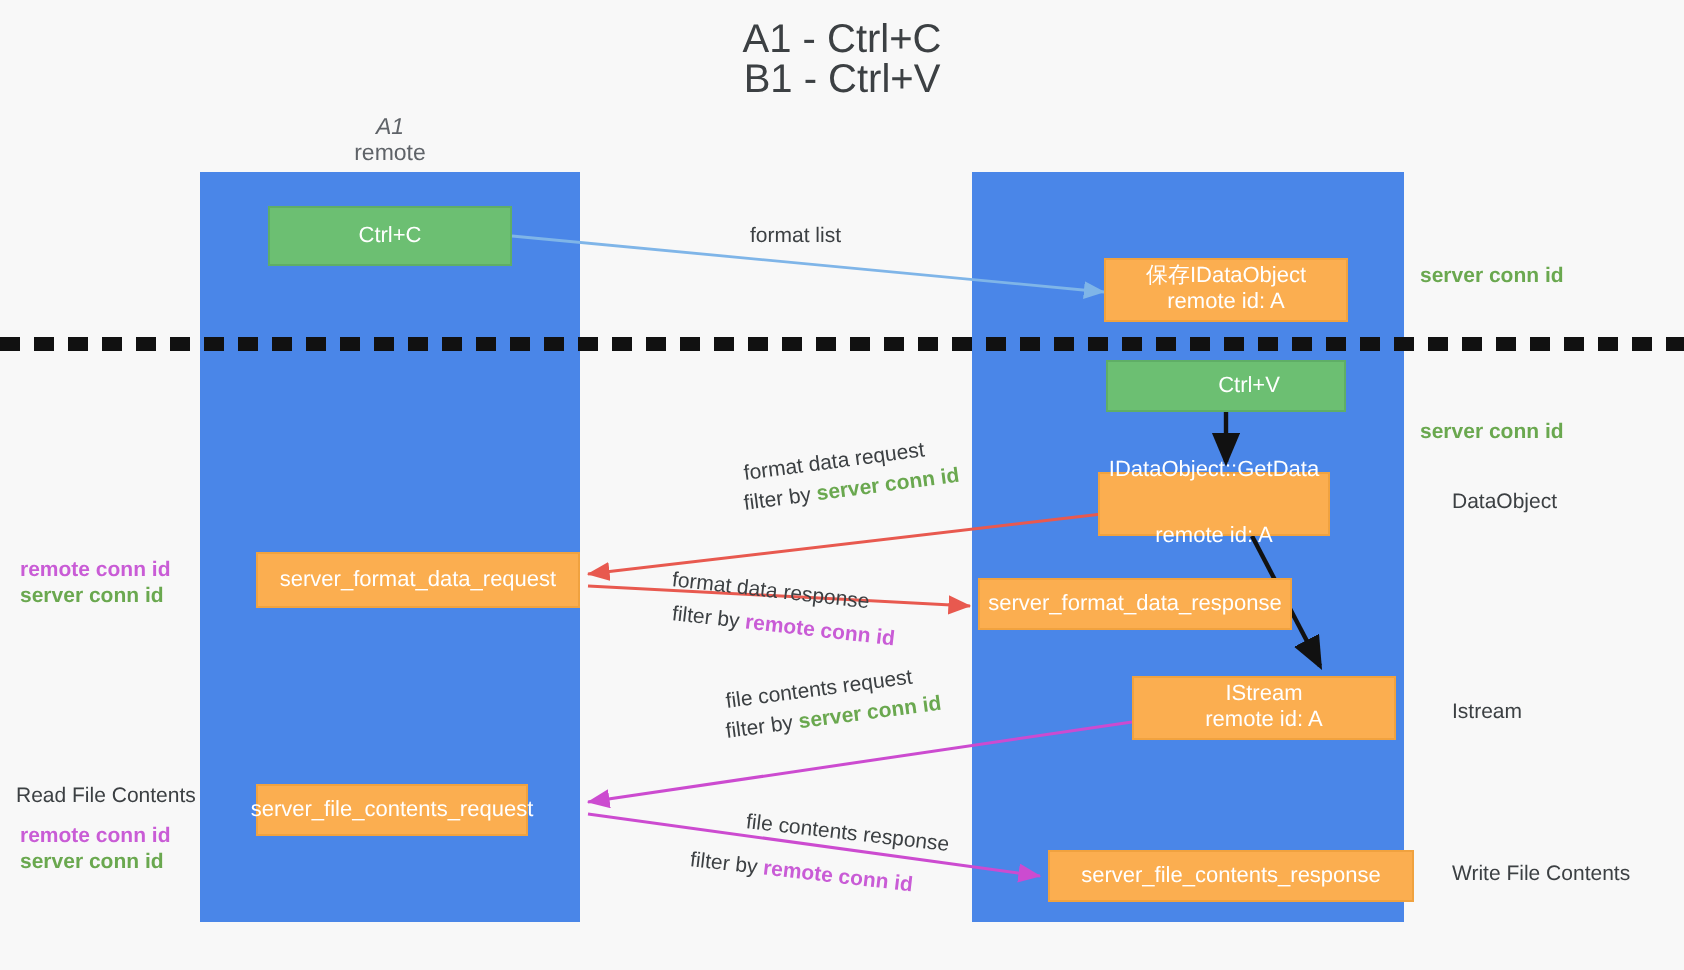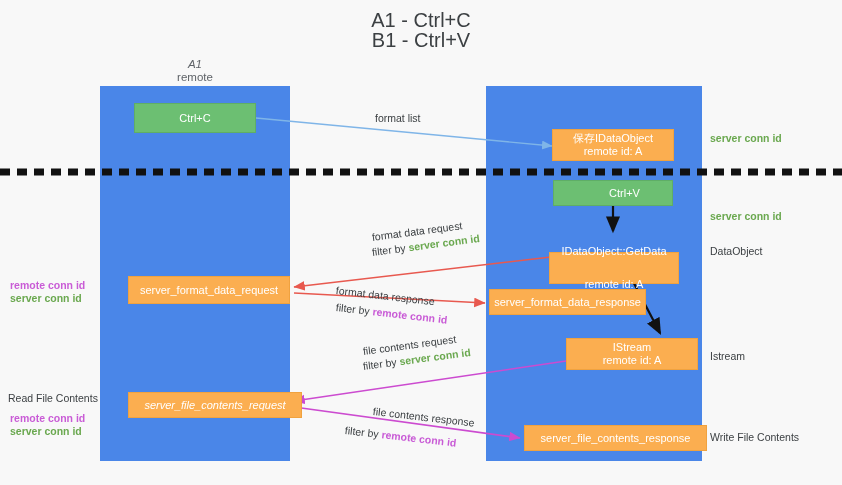--- a/index.html
+++ b/index.html
@@ -46,21 +46,21 @@
   .elabel .green-t{color:#6aa84f;font-weight:bold;}
   .elabel .purple-t{color:#c95cd6;font-weight:bold;}
   .rot-up{transform:rotate(-7.5deg);transform-origin:left center;}
   .rot-dn{transform:rotate(6.5deg);transform-origin:left center;}
 
   
   .side{font-size:10.5px;line-height:13.5px;white-space:nowrap;}
   .side.green-t{color:#6aa84f;font-weight:bold;}
   .side.purple-t{color:#c95cd6;font-weight:bold;}
   .side.plain{color:#3c4043;}
-  .side.right{color:#3c4043;}
+  .side.right{color:#3c4043;margin-left:16px;}
 </style>
 </head>
 <body>
 
 <div id="stage">
 
   <div class="abs" id="title">
     <div>A1 - Ctrl+C</div>
     <div>B1 - Ctrl+V</div>
   </div>
@@ -112,39 +112,39 @@
 
   <div class="abs node orange" style="left:552px;top:129px;width:122px;height:32px;">
     <span class="ln">保存IDataObject</span>
     <span class="ln">remote id: A</span>
   </div>
 
   <div class="abs node green" style="left:553px;top:180px;width:120px;height:26px;padding-left:23px;">
     <span class="ln">Ctrl+V</span>
   </div>
 
-  <div class="abs node orange" style="left:549px;top:252px;width:130px;height:32px;gap:20px;">
+  <div class="abs node orange" style="left:549px;top:236px;width:116px;height:32px;gap:20px;">
     <span class="ln">IDataObject::GetData</span>
     <span class="ln">remote id: A</span>
   </div>
 
   <div class="abs node orange" style="left:566px;top:338px;width:132px;height:32px;">
     <span class="ln">IStream</span>
     <span class="ln">remote id: A</span>
   </div>
 
   <div class="abs node orange" style="left:128px;top:276px;width:162px;height:28px;">
     <span class="ln">server_format_data_request</span>
   </div>
 
   <div class="abs node orange" style="left:489px;top:289px;width:157px;height:26px;">
     <span class="ln">server_format_data_response</span>
   </div>
 
-  <div class="abs node orange" style="left:128px;top:392px;width:174px;height:26px;font-style:italic;">
+  <div class="abs node orange" style="left:128px;top:392px;width:136px;height:26px;">
     <span class="ln">server_file_contents_request</span>
   </div>
 
   <div class="abs node orange" style="left:524px;top:425px;width:183px;height:26px;">
     <span class="ln">server_file_contents_response</span>
   </div>
 
   <div class="abs elabel" style="left:375px;top:112px;">
     <span>format list</span>
   </div>

